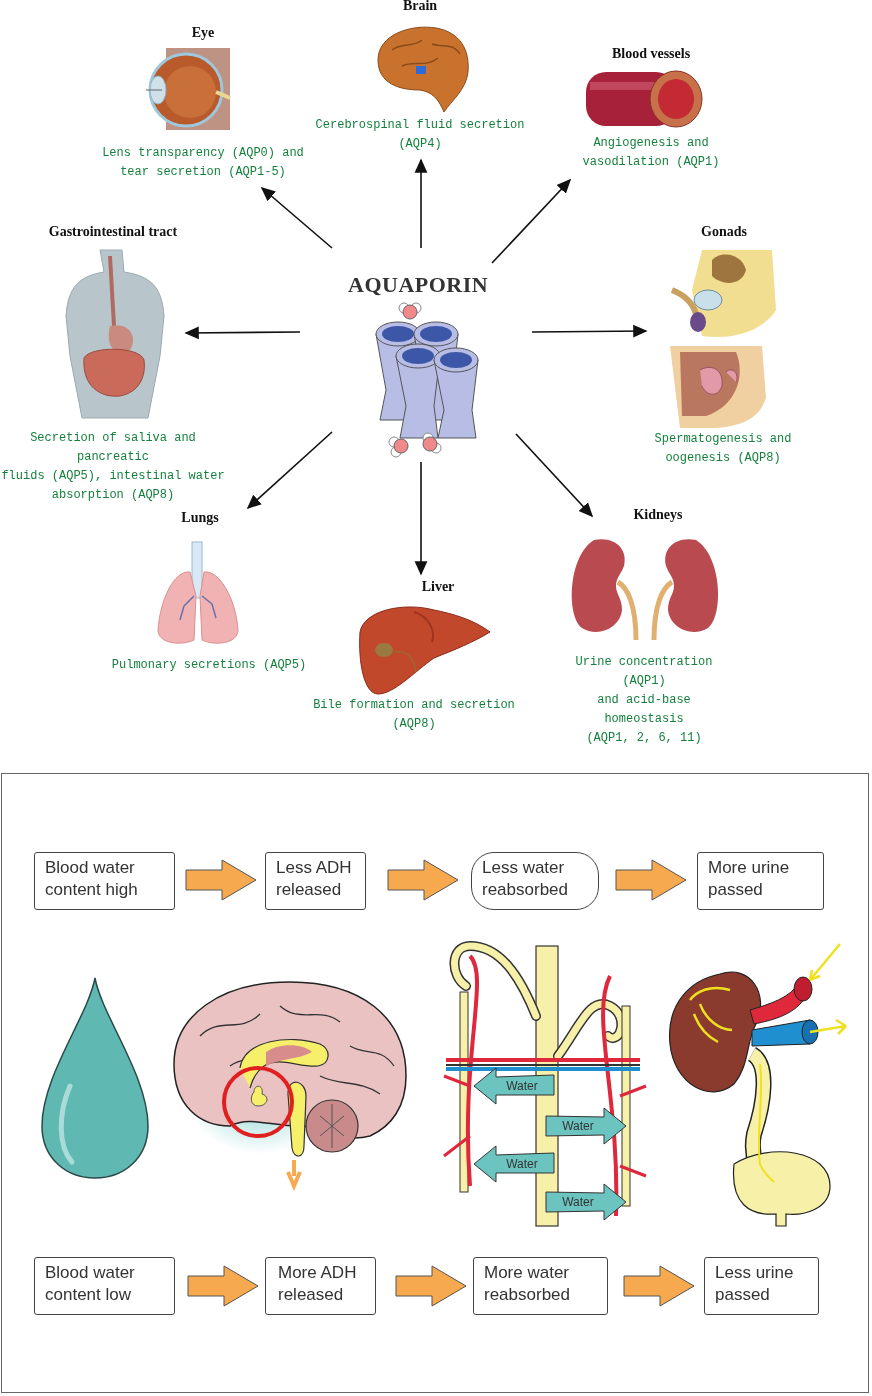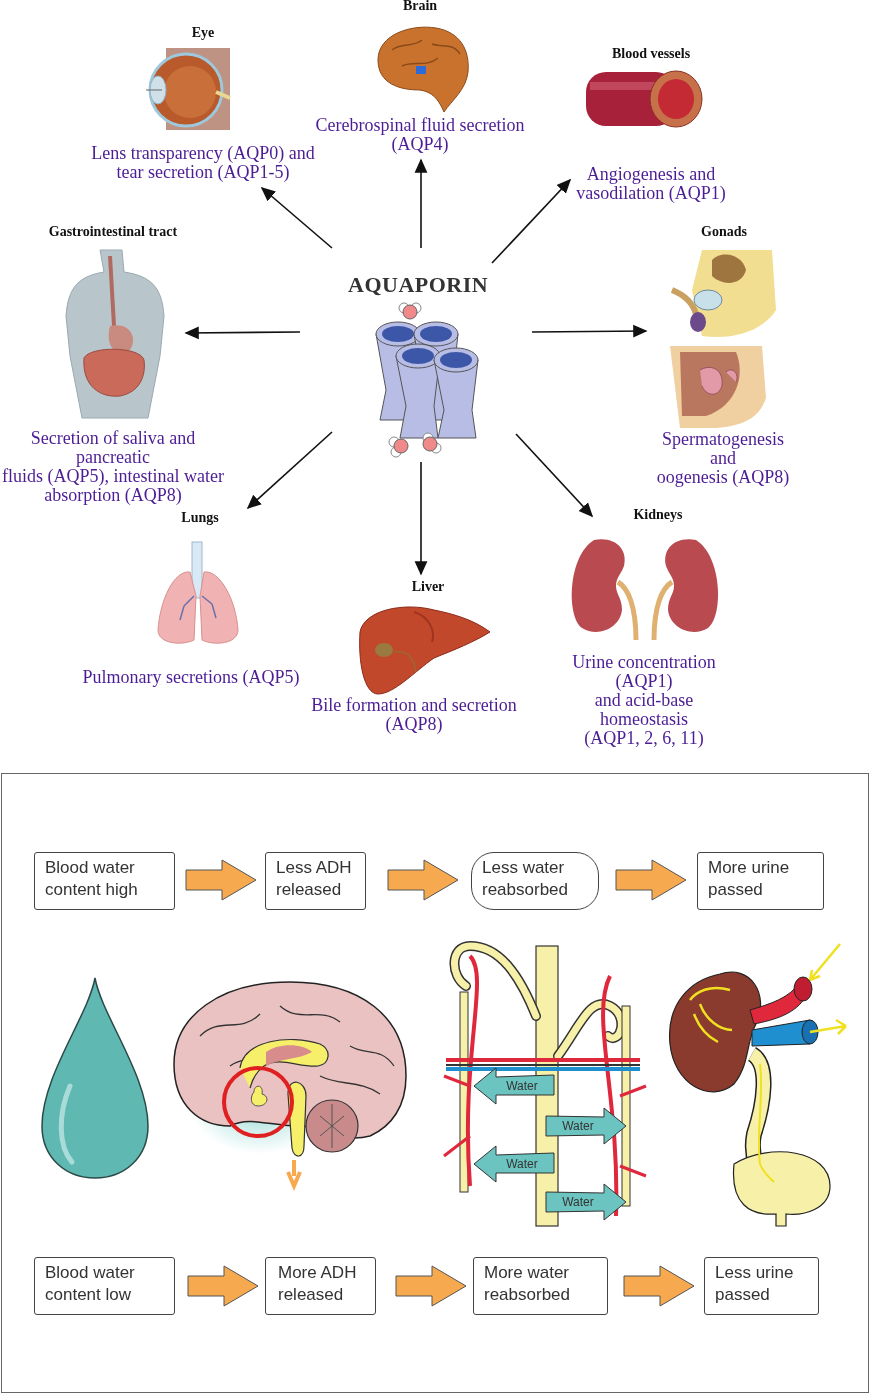--- a/index.html
+++ b/index.html
@@ -1,18 +1,18 @@
 <!DOCTYPE html>
 <html><head>
 <meta charset="utf-8">
 <style>
   html,body{margin:0;padding:0;background:#fff;}
   body{width:872px;height:1396px;position:relative;overflow:hidden;font-family:"Liberation Serif",serif;color:#333;}
   .organ-title{position:absolute;font-family:"Liberation Serif",serif;font-weight:bold;font-size:14px;color:#111;text-align:center;white-space:nowrap;}
-  .organ-desc{position:absolute;font-family:Liberation Serif, serif;font-size:18px;color:#4c1d95;text-align:center;line-height:19px;}
+  .organ-desc{position:absolute;font-family:Liberation Mono, monospace;font-size:12px;color:#15803d;text-align:center;line-height:19px;}
   .organ-desc span{display:block;}
   .center-title{position:absolute;font-family:"Liberation Serif",serif;font-weight:bold;font-size:22px;color:#333;letter-spacing:0.5px;}
   svg{position:absolute;overflow:visible;}
   .panel{position:absolute;left:1px;top:773px;width:868px;height:620px;border:1.5px solid #666;box-sizing:border-box;}
   .flow-box{position:absolute;border:1.5px solid #444;border-radius:3px;background:#fff;box-sizing:border-box;font-family:"Liberation Sans",sans-serif;font-size:17px;color:#333;line-height:22px;padding:4px 10px;}
   .flow-box span{display:block;white-space:nowrap;}
   .water-label{font-family:"Liberation Sans",sans-serif;font-size:12px;fill:#333;}
 </style>
 </head>
 <body>
@@ -95,21 +95,21 @@
     <span>(AQP4)</span>
   </div>
 
   <div class="organ-title" style="left:596px;top:46px;width:110px;">Blood vessels</div>
   <svg width="124" height="62" style="left:580px;top:68px;">
     <rect x="6" y="4" width="90" height="54" rx="20" fill="#a8213a"></rect>
     <rect x="10" y="14" width="84" height="8" fill="#d26076" opacity="0.6"></rect>
     <ellipse cx="96" cy="31" rx="26" ry="28" fill="#c7714a" stroke="#8a3020"></ellipse>
     <ellipse cx="96" cy="31" rx="18" ry="20" fill="#c42a34"></ellipse>
   </svg>
-  <div class="organ-desc" style="left:576px;top:134px;width:150px;margin-top:31px;">
+  <div class="organ-desc" style="left:576px;top:134px;width:150px;">
     <span>Angiogenesis and</span>
     <span>vasodilation (AQP1)</span>
   </div>
 
   <div class="organ-title" style="left:30px;top:224px;width:166px;">Gastrointestinal tract</div>
   <svg width="110" height="176" style="left:60px;top:246px;">
     <path d="M40,4 L62,4 L64,26 C90,30 102,40 104,70 L100,110 L88,172 L22,172 L10,110 L6,70 C8,40 20,30 44,26 Z" fill="#b8c6cc" stroke="#9aaab0"></path>
     <path d="M50,10 L54,80" stroke="#b06a60" stroke-width="4"></path>
     <path d="M50,80 C70,76 78,92 70,104 C60,112 44,104 50,80 Z" fill="#c98a80"></path>
     <path d="M24,112 C30,100 80,100 84,114 C86,130 80,146 60,150 C40,152 22,140 24,112 Z" fill="#c96a5a" stroke="#9a4a40"></path>
@@ -139,25 +139,25 @@
     <span>oogenesis (AQP8)</span>
   </div>
 
   <div class="organ-title" style="left:170px;top:510px;width:60px;">Lungs</div>
   <svg width="90" height="110" style="left:154px;top:540px;">
     <rect x="38" y="2" width="10" height="56" fill="#d8e8f4" stroke="#a0b8cc"></rect>
     <path d="M36,32 C20,30 6,60 4,90 C4,104 28,106 40,100 L42,56 Z" fill="#f0b2b2" stroke="#d89090"></path>
     <path d="M50,32 C66,30 82,60 84,90 C84,104 60,106 48,100 L46,56 Z" fill="#f0b2b2" stroke="#d89090"></path>
     <path d="M40,56 L30,66 M30,66 L26,80 M48,56 L58,64 M58,64 L62,78" stroke="#6a70a8" stroke-width="1.5"></path>
   </svg>
-  <div class="organ-desc" style="left:82px;top:656px;width:218px;margin-top:12px;">
+  <div class="organ-desc" style="left:100px;top:656px;width:218px;">
     <span>Pulmonary secretions (AQP5)</span>
   </div>
 
-  <div class="organ-title" style="left:398px;top:579px;width:60px;">Liver</div>
+  <div class="organ-title" style="left:408px;top:579px;width:60px;">Liver</div>
   <svg width="138" height="92" style="left:354px;top:602px;">
     <path d="M6,30 C10,8 50,0 80,8 C100,12 120,18 136,30 C120,40 100,48 80,56 C60,70 40,92 24,92 C10,92 4,60 6,30 Z" fill="#c2482c" stroke="#8a2a1a"></path>
     <path d="M60,10 C74,14 82,28 78,40" stroke="#a0341e" stroke-width="2" fill="none"></path>
     <ellipse cx="30" cy="48" rx="9" ry="7" fill="#9a7a40"></ellipse>
     <path d="M40,50 C52,48 60,54 62,70" stroke="#9a6a30" stroke-width="1.5" fill="none"></path>
   </svg>
   <div class="organ-desc" style="left:292px;top:696px;width:244px;">
     <span>Bile formation and secretion (AQP8)</span>
   </div>
 

